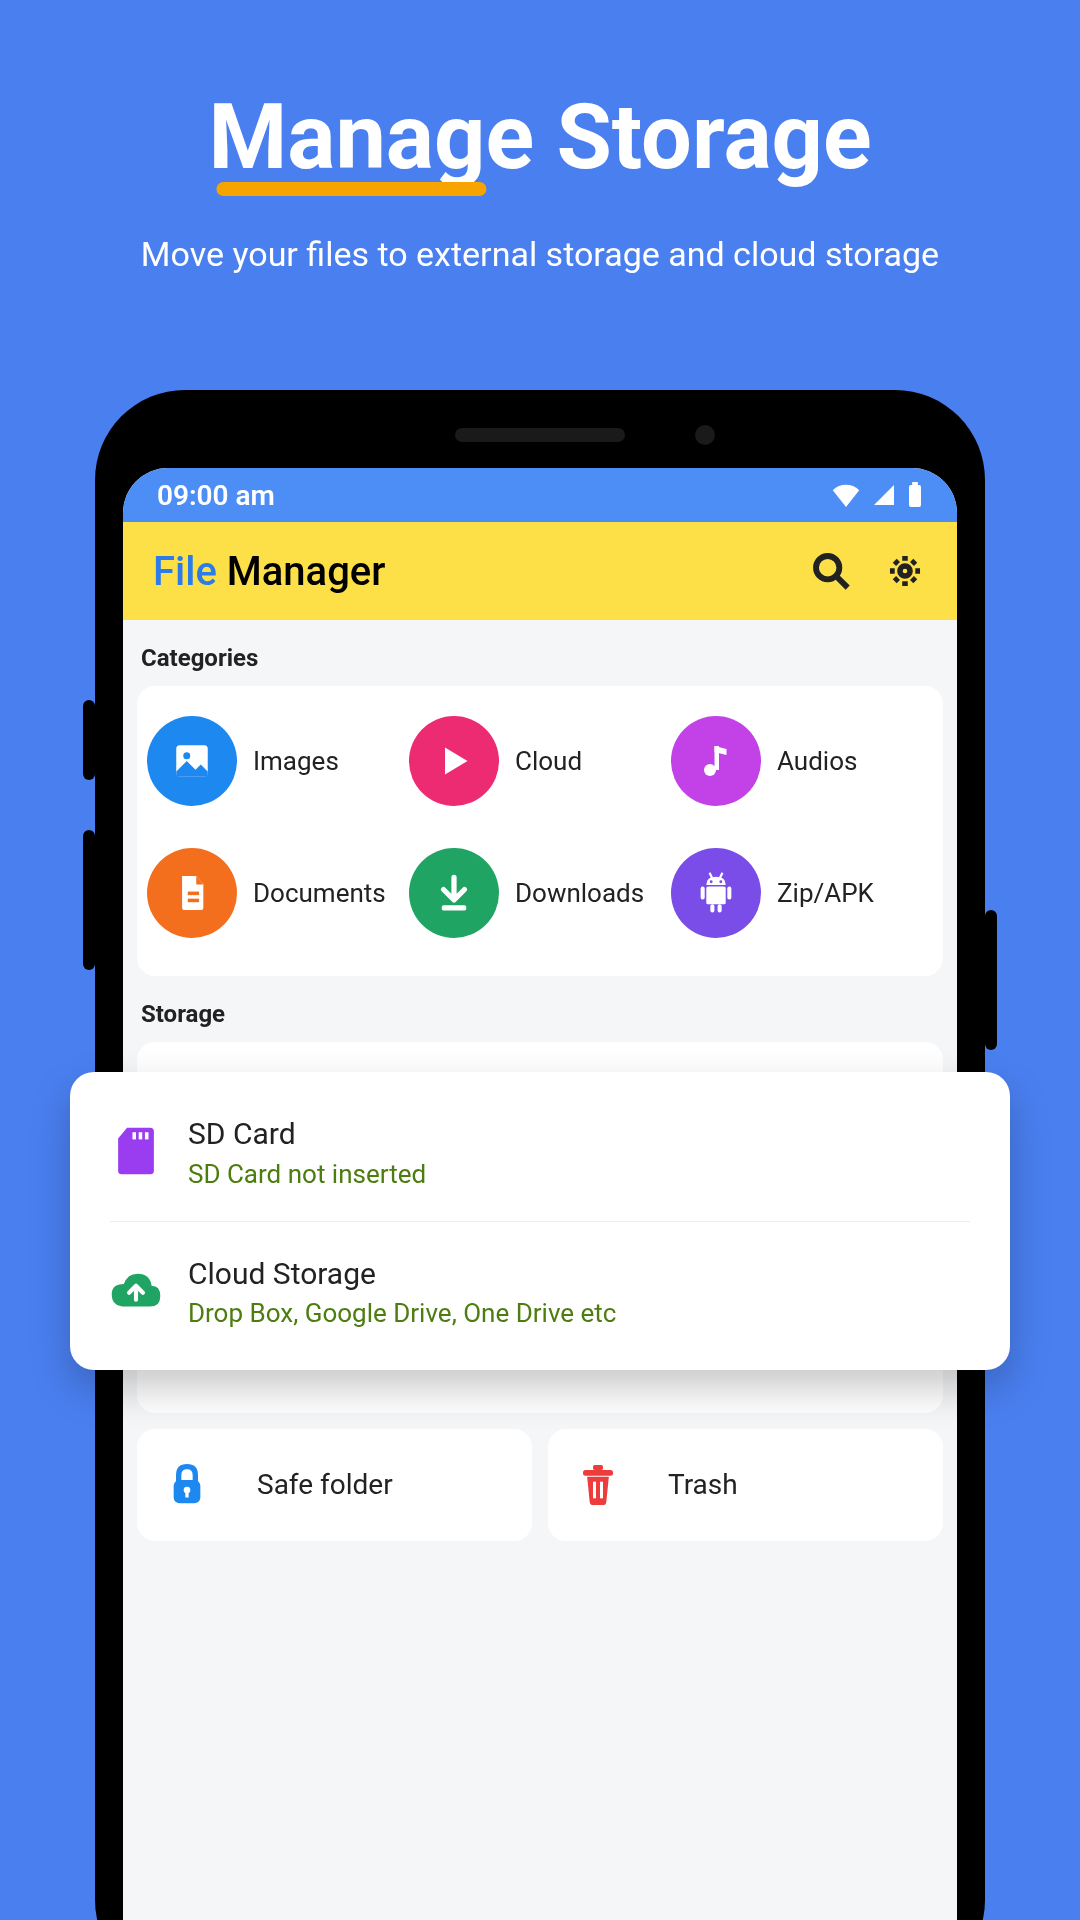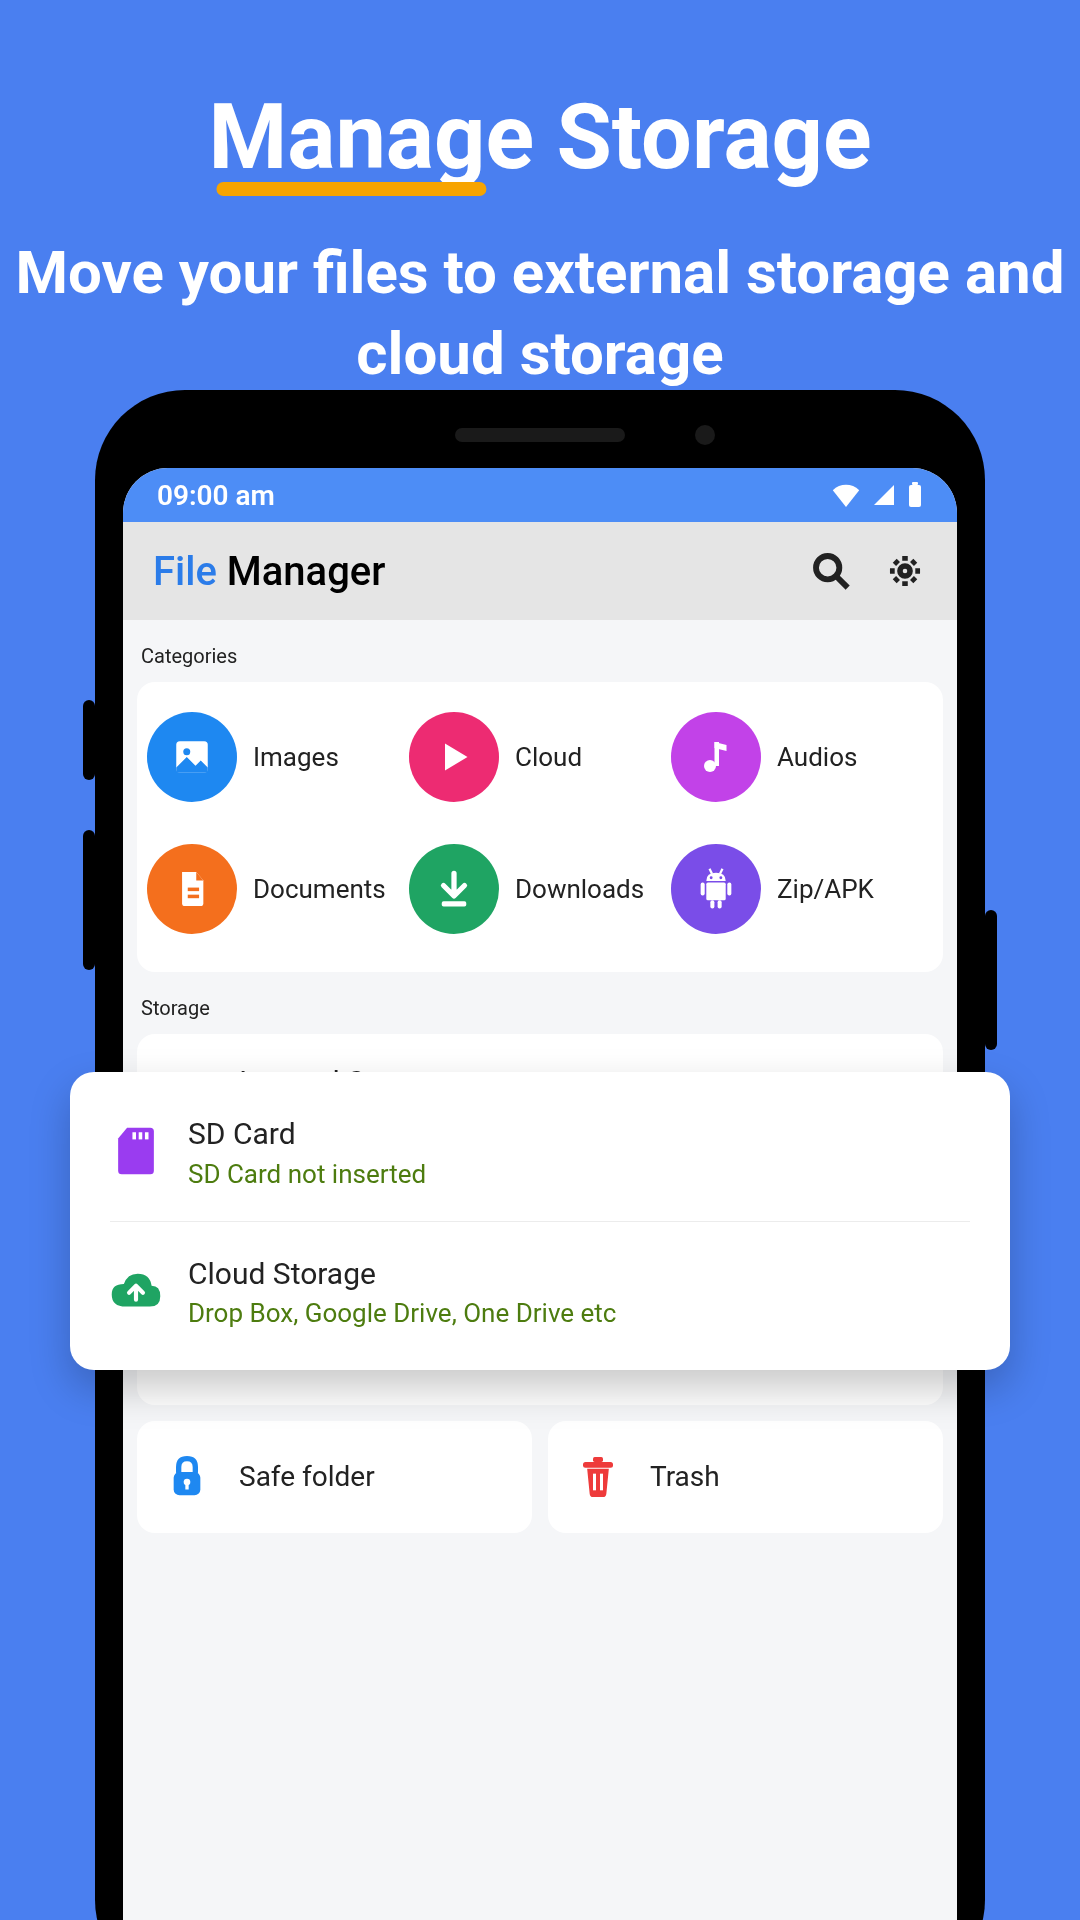--- a/index.html
+++ b/index.html
@@ -28,22 +28,22 @@
     background: #f7a400;
     border-radius: 7px;
     left: 8px;
     right: 417px;
     bottom: -6px;
     width: 270px;
   }
   .promo-sub {
     color: #fff;
     text-align: center;
-    font-size: 60px;
-    font-weight: 700;
+    font-size: 34px;
+    font-weight: 400;
     margin-top: 42px;
     line-height: 1.35;
   }
 
   .phone {
     position: absolute;
     left: 95px;
     top: 390px;
     width: 890px;
     height: 1600px;
@@ -98,36 +98,36 @@
     justify-content: space-between;
     padding: 0 34px;
     color: #fff;
     font-size: 28px;
     font-weight: 600;
   }
   .status-icons { display: flex; gap: 10px; align-items: center; }
   .status-icons svg { fill: #fff; }
 
   .app-header {
-    background: #e5e5e5;
+    background: #fde047;
     height: 98px;
     display: flex;
     align-items: center;
     padding: 0 30px;
     gap: 12px;
   }
   .app-title { font-size: 40px; font-weight: 500; flex: 1; }
   .app-title .blue { color: #2b7ce9; }
   .app-title .black { color: #000; }
   .hdr-icon { width: 44px; height: 44px; display: flex; align-items: center; justify-content: center; }
   .hdr-icon svg { stroke: #222; fill: none; stroke-width: 3.5; }
 
   .section-label {
-    font-size: 20px;
-    font-weight: 400;
+    font-size: 24px;
+    font-weight: 700;
     color: #222;
     padding: 24px 18px 14px;
   }
 
   .cat-card {
     background: #fff;
     margin: 0 14px;
     border-radius: 18px;
     padding: 30px 10px 38px;
     display: grid;
@@ -179,21 +179,21 @@
     margin: 16px 14px 0;
     display: flex;
     gap: 16px;
   }
   .bottom-card {
     flex: 1;
     background: #fff;
     border-radius: 18px;
     display: flex;
     align-items: center;
-    gap: 26px;
+    gap: 44px;
     padding: 30px 24px;
   }
   .bottom-card .b-label { font-size: 28px; color: #222; }
 </style>
 </head>
 <body>
 
 
 
 

